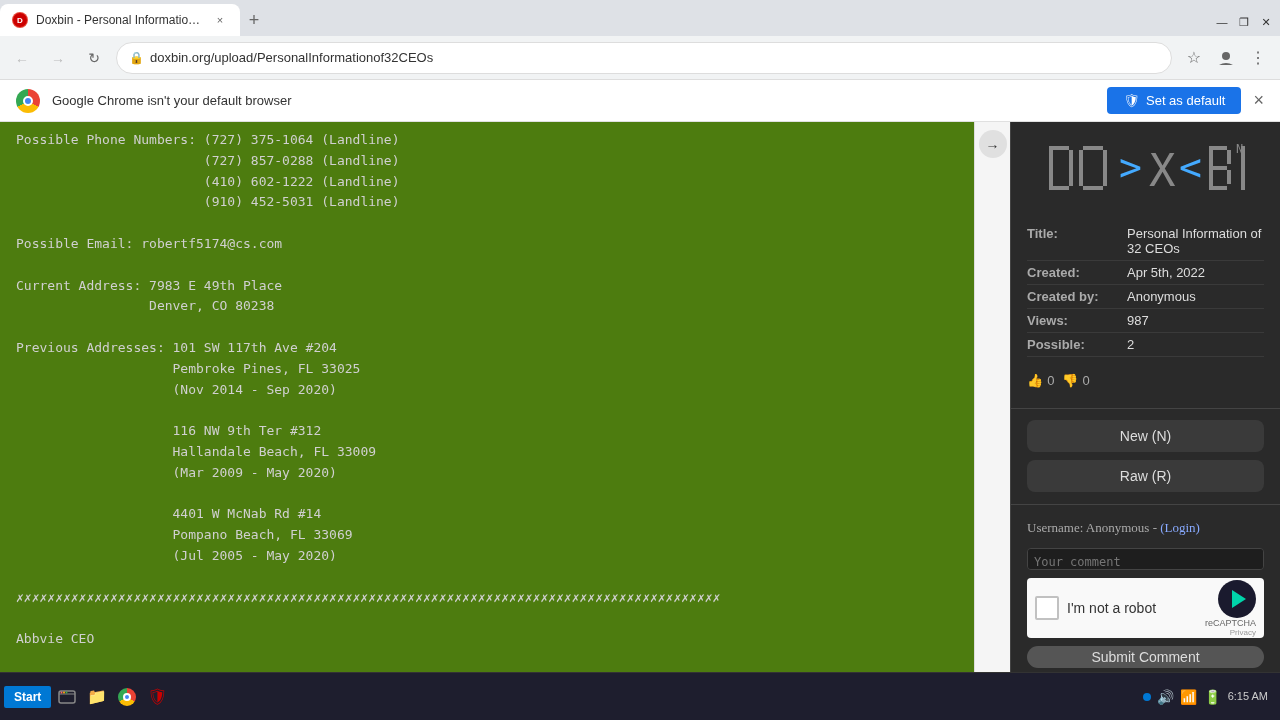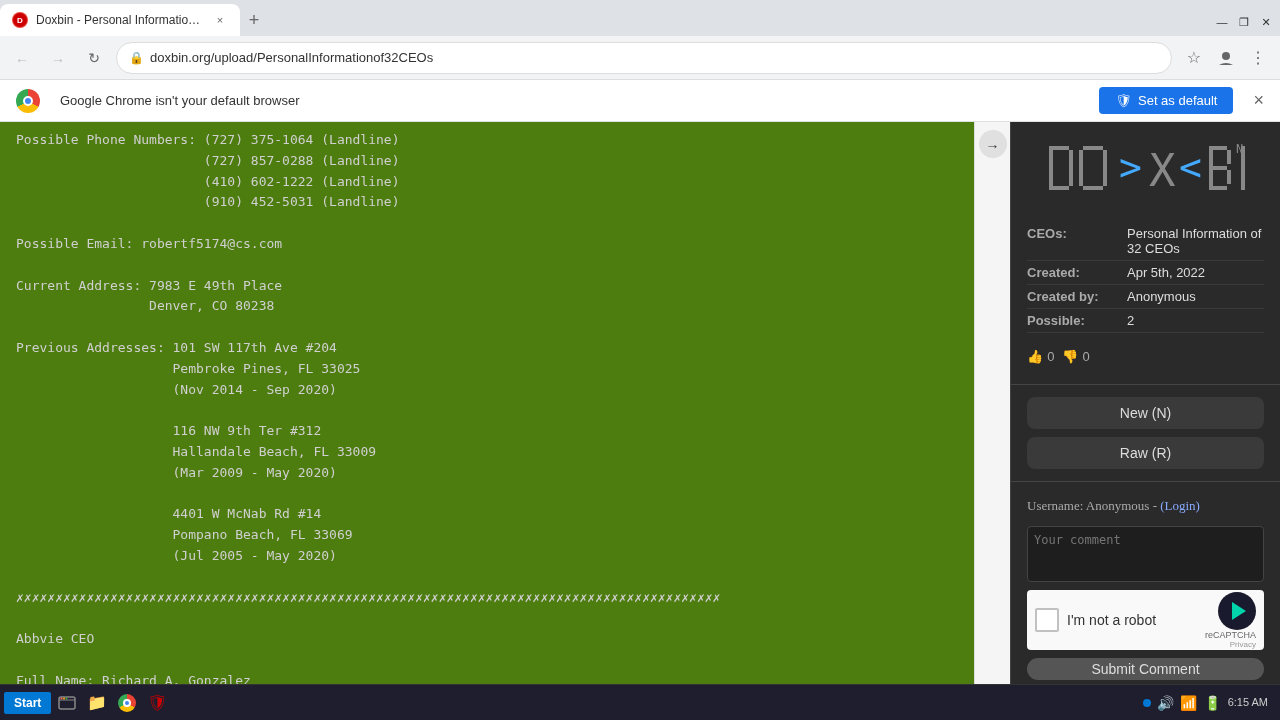--- a/index.html
+++ b/index.html
@@ -23,21 +23,21 @@
     .address-bar { background: #f1f3f4; height: 44px; display: flex; align-items: center; padding: 0 8px; gap: 8px; border-bottom: 1px solid #ddd; }
     .nav-btn { width: 28px; height: 28px; border-radius: 50%; display: flex; align-items: center; justify-content: center; color: #666; cursor: pointer; font-size: 14px; }
     .nav-btn.disabled { color: #bbb; cursor: default; }
     .url-bar { flex: 1; height: 32px; background: #fff; border-radius: 16px; display: flex; align-items: center; padding: 0 12px; font-size: 13px; color: #333; border: 1px solid #ddd; gap: 6px; }
     .lock-icon { font-size: 12px; color: #666; }
     .url-text { flex: 1; color: #333; font-size: 13px; }
     .toolbar-icons { display: flex; align-items: center; gap: 4px; }
     .toolbar-icon { width: 28px; height: 28px; border-radius: 50%; display: flex; align-items: center; justify-content: center; font-size: 16px; color: #666; cursor: pointer; }
 
     
-    .notification-bar { background: #fff; height: 42px; display: flex; align-items: center; padding: 0 16px; gap: 20px; border-bottom: 1px solid #e0e0e0; }
+    .notification-bar { background: #fff; height: 42px; display: flex; align-items: center; padding: 0 16px; gap: 12px; border-bottom: 1px solid #e0e0e0; }
     .chrome-logo { width: 24px; height: 24px; border-radius: 50%; background: conic-gradient(#ea4335 0deg 120deg, #fbbc04 120deg 240deg, #34a853 240deg 360deg); display: flex; align-items: center; justify-content: center; flex-shrink: 0; }
     .chrome-logo-inner { width: 10px; height: 10px; border-radius: 50%; background: #4285f4; border: 2px solid white; }
     .notification-text { font-size: 13px; color: #333; flex: 1; }
     .set-default-btn { background: #1a73e8; color: white; border: none; border-radius: 4px; padding: 6px 16px; font-size: 13px; cursor: pointer; display: flex; align-items: center; gap: 6px; }
     .notif-close { color: #666; font-size: 18px; cursor: pointer; margin-left: auto; }
 
     
     .main-content { display: flex; flex: 1; overflow: hidden; }
 
     
@@ -64,21 +64,21 @@
     .sidebar-user { padding: 8px 16px; font-size: 13px; color: #aaa; font-family: Liberation Serif, serif; }
     .sidebar-user a { color: #88aaff; text-decoration: none; }
     .comment-area { margin: 4px 16px; width: calc(100% - 32px); height: 60px; background: #1e1e1e; border: 1px solid #444; color: #ddd; font-size: 12px; padding: 6px; border-radius: 4px; resize: none; }
     .recaptcha-area { margin: 4px 16px; background: #f9f9f9; border-radius: 4px; padding: 8px; display: flex; align-items: center; gap: 8px; height: 60px; }
     .recaptcha-checkbox { width: 24px; height: 24px; border: 2px solid #c1c1c1; border-radius: 2px; background: white; flex-shrink: 0; }
     .recaptcha-label { font-size: 14px; color: #333; flex: 1; }
     .recaptcha-logo { display: flex; flex-direction: column; align-items: flex-end; }
     .submit-btn { display: block; width: calc(100% - 32px); margin: 4px 16px; padding: 3px; background: #555; color: #ddd; border: none; border-radius: 12px; font-size: 14px; cursor: pointer; text-align: center; }
 
     
-    .taskbar { height: 36px; background: #1e1e2e; display: flex; align-items: center; padding: 0 4px; gap: 2px; border-top: 1px solid #333; flex-shrink: 0; }
+    .taskbar { height: 48px; background: #1e1e2e; display: flex; align-items: center; padding: 0 4px; gap: 2px; border-top: 1px solid #333; flex-shrink: 0; }
     .start-btn { background: #0078d4; color: white; padding: 4px 10px; border-radius: 2px; font-size: 12px; font-weight: bold; cursor: pointer; display: flex; align-items: center; gap: 4px; }
     .taskbar-icon { width: 28px; height: 28px; display: flex; align-items: center; justify-content: center; border-radius: 2px; cursor: pointer; font-size: 16px; }
     .taskbar-spacer { flex: 1; }
     .taskbar-tray { display: flex; align-items: center; gap: 6px; padding: 0 8px; }
     .tray-icon { font-size: 14px; color: #ccc; cursor: pointer; }
     .tray-time { color: #ccc; font-size: 11px; text-align: right; line-height: 1.3; }
     .tray-notify { width: 8px; height: 8px; background: #0078d4; border-radius: 50%; }
   </style>
 </head>
 <body>
@@ -212,30 +212,34 @@
           <rect x="186" y="32" width="4" height="14" fill="#888"></rect>
 
           <rect x="200" y="8" width="4" height="44" fill="#888"></rect>
 
           <text x="195" y="15" font-size="12" fill="#888" font-family="monospace">N</text>
         </svg>
       </div>
 
       <div class="sidebar-info">
         <div class="info-row">
-          <span class="info-label">CEOs:</span>
+          <span class="info-label">Title:</span>
           <span class="info-value">Personal Information of 32 CEOs</span>
         </div>
         <div class="info-row">
           <span class="info-label">Created:</span>
           <span class="info-value">Apr 5th, 2022</span>
         </div>
         <div class="info-row">
           <span class="info-label">Created by:</span>
           <span class="info-value">Anonymous</span>
+        </div>
+        <div class="info-row">
+          <span class="info-label">Views:</span>
+          <span class="info-value">987</span>
         </div>
         <div class="info-row">
           <span class="info-label">Possible:</span>
           <span class="info-value">2</span>
         </div>
       </div>
 
       <div class="sidebar-stats">
         <div class="stats-row">
           <button class="like-btn">

